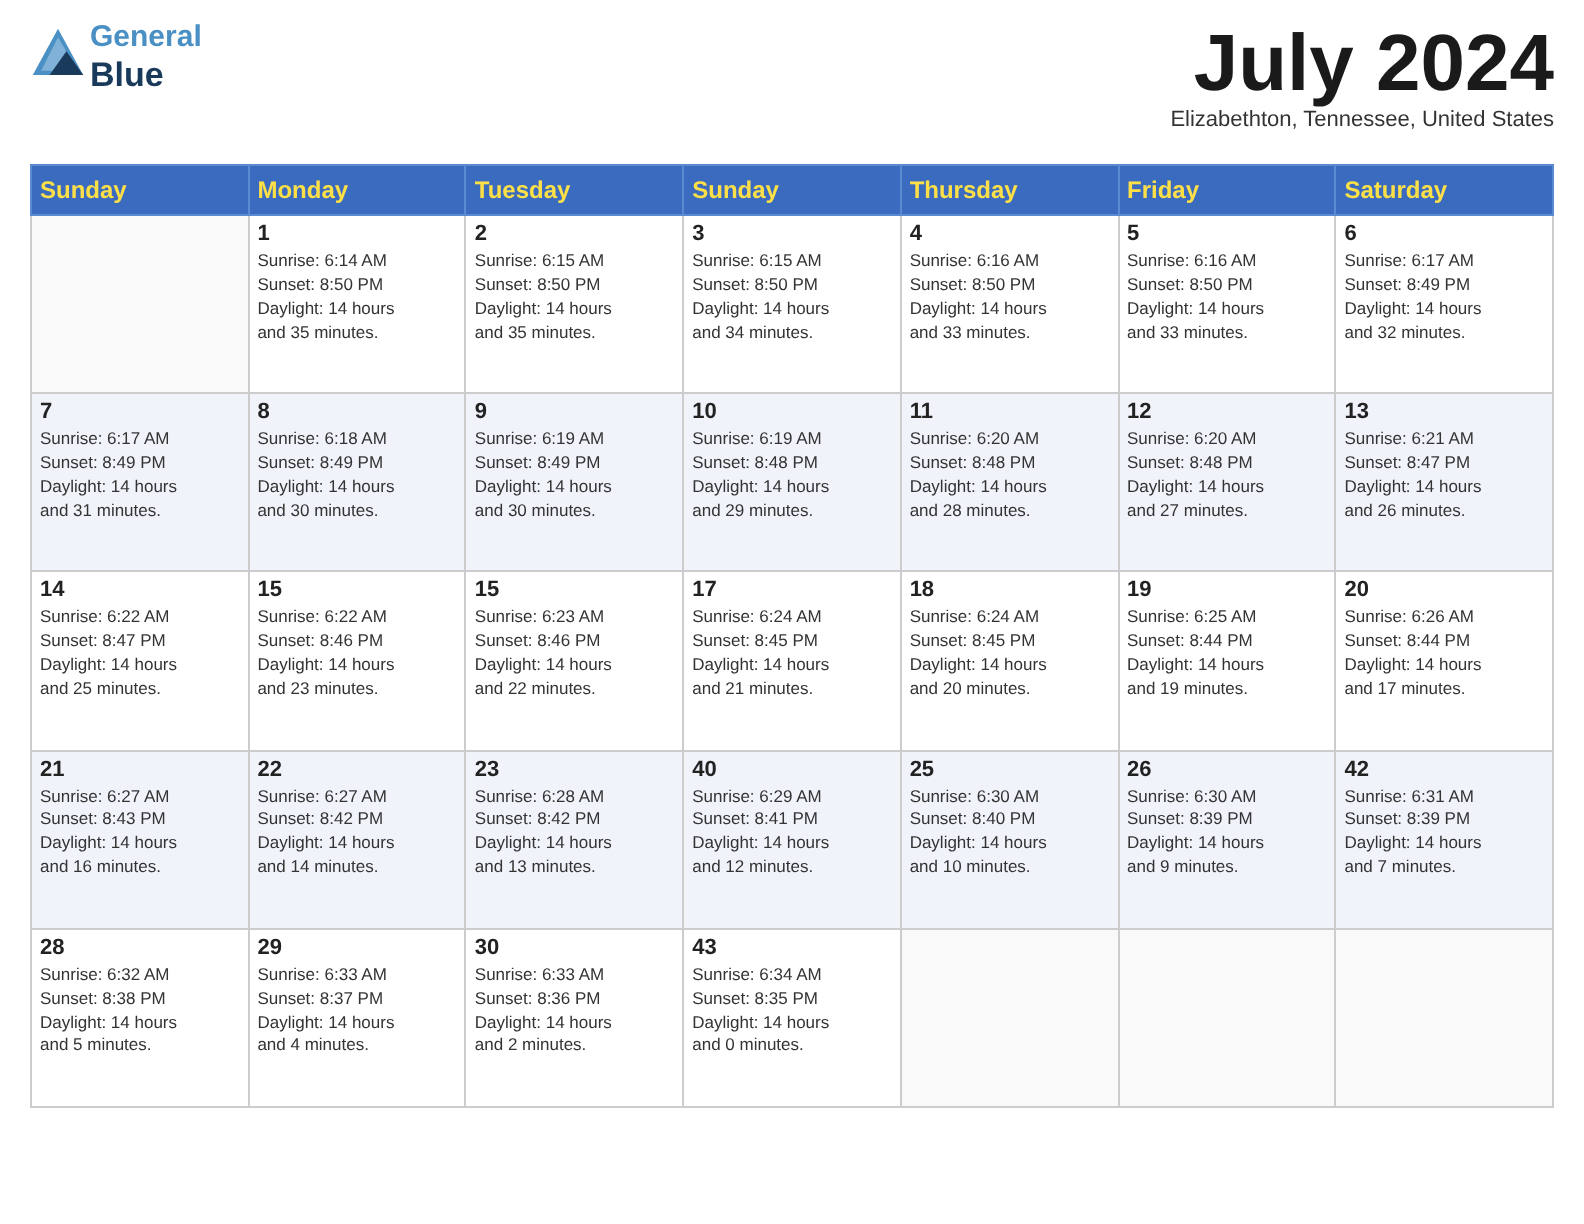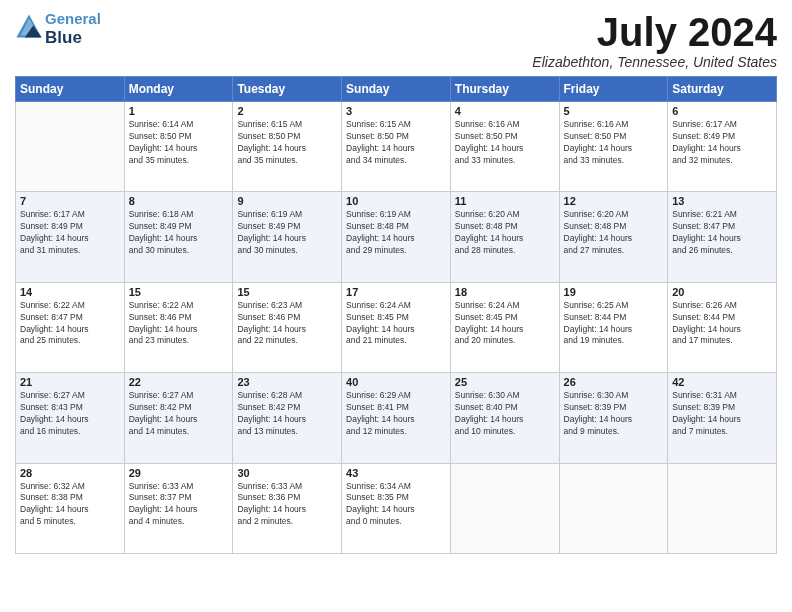--- a/index.html
+++ b/index.html
@@ -9,20 +9,21 @@
       font-family: Arial, sans-serif;
       background: #fff;
       overflow: hidden;
     }
     .page {
       width: 792px;
       height: 580px;
       padding: 10px 15px 26px 15px;
       display: flex;
       flex-direction: column;
+      gap: 10px;
     }
     .header {
       display: flex;
       justify-content: space-between;
       align-items: flex-start;
       margin-bottom: 6px;
     }
     .logo-area {
       display: flex;
       align-items: center;
@@ -36,32 +37,31 @@
     .title-area {
       text-align: right;
     }
     .month-title {
       font-size: 40px;
       font-weight: bold;
       color: #1a1a1a;
       line-height: 1.1;
     }
     .location-title {
-      font-size: 14px;
+      font-size: 11px;
       color: #333;
-      font-style: italic;
     }
     .calendar-table {
       width: 100%;
       border-collapse: collapse;
       flex: 1;
     }
     .calendar-table th {
       background: #3a6bbf;
-      color: #ffffff;
+      color: #fde047;
       font-size: 12px;
       font-weight: bold;
       padding: 5px 4px;
       text-align: left;
       border: 1px solid #5a8acf;
     }
     .calendar-table td {
       border: 1px solid #ccc;
       vertical-align: top;
       padding: 3px 4px;

